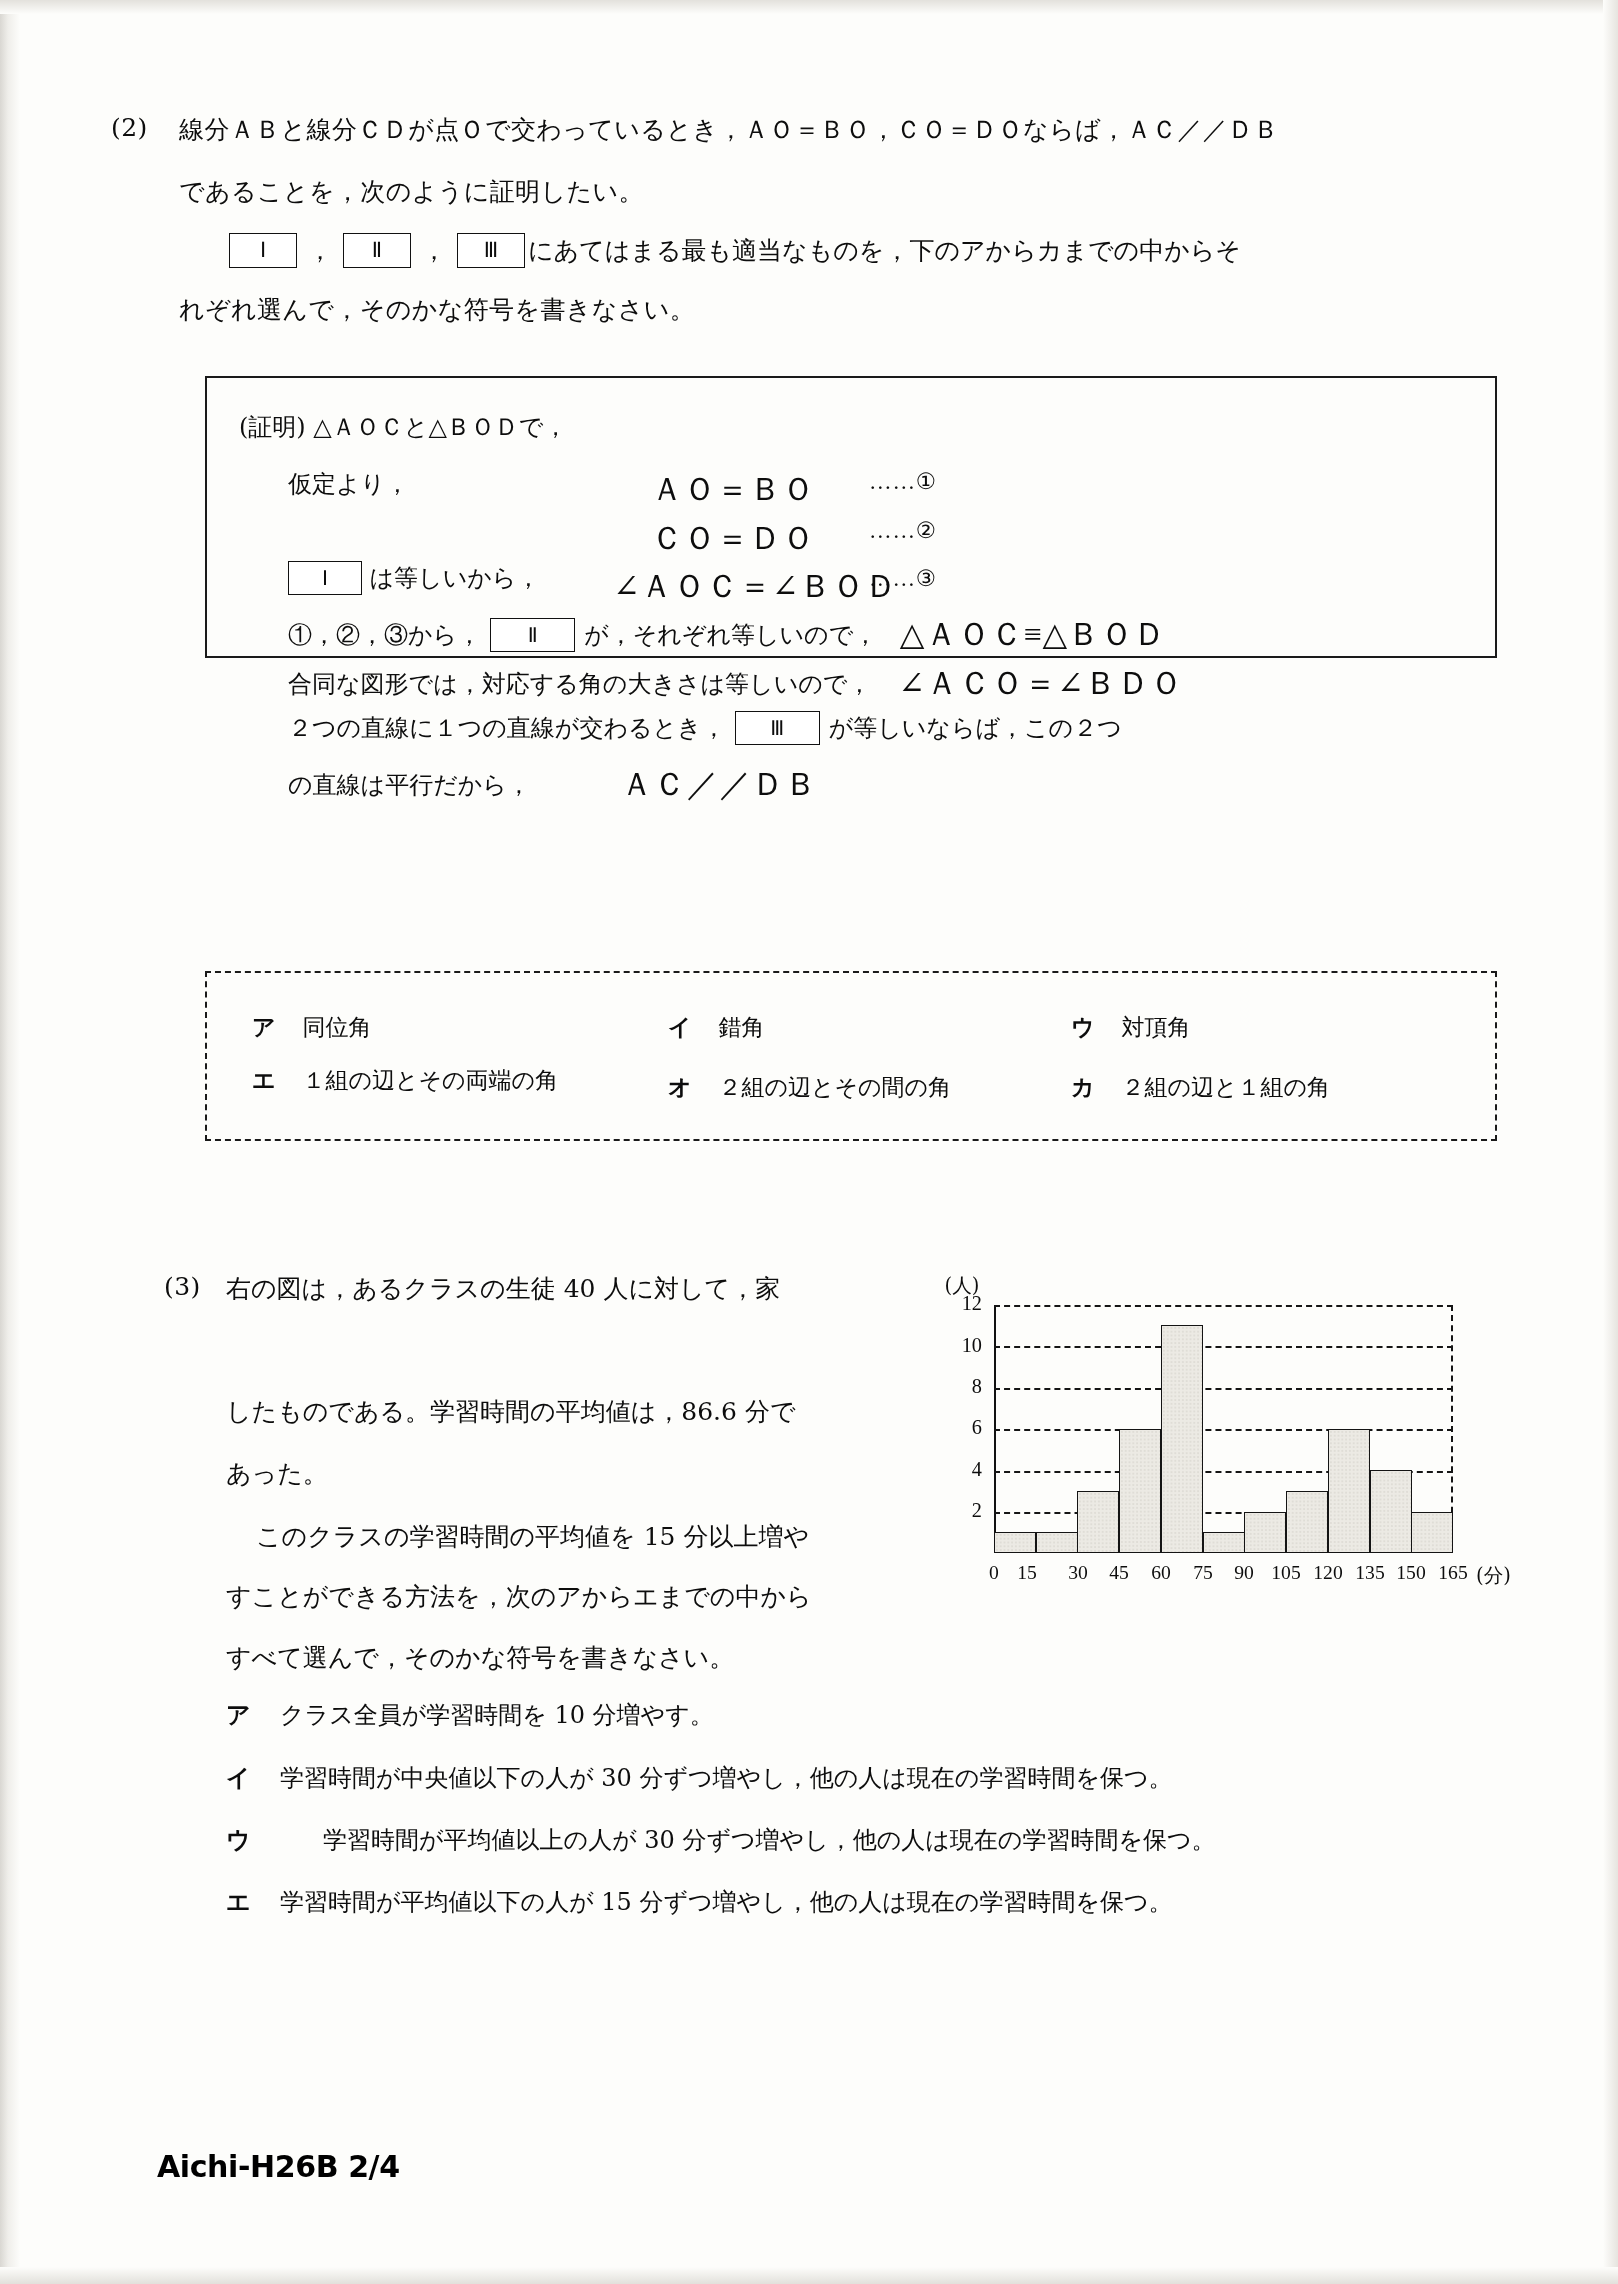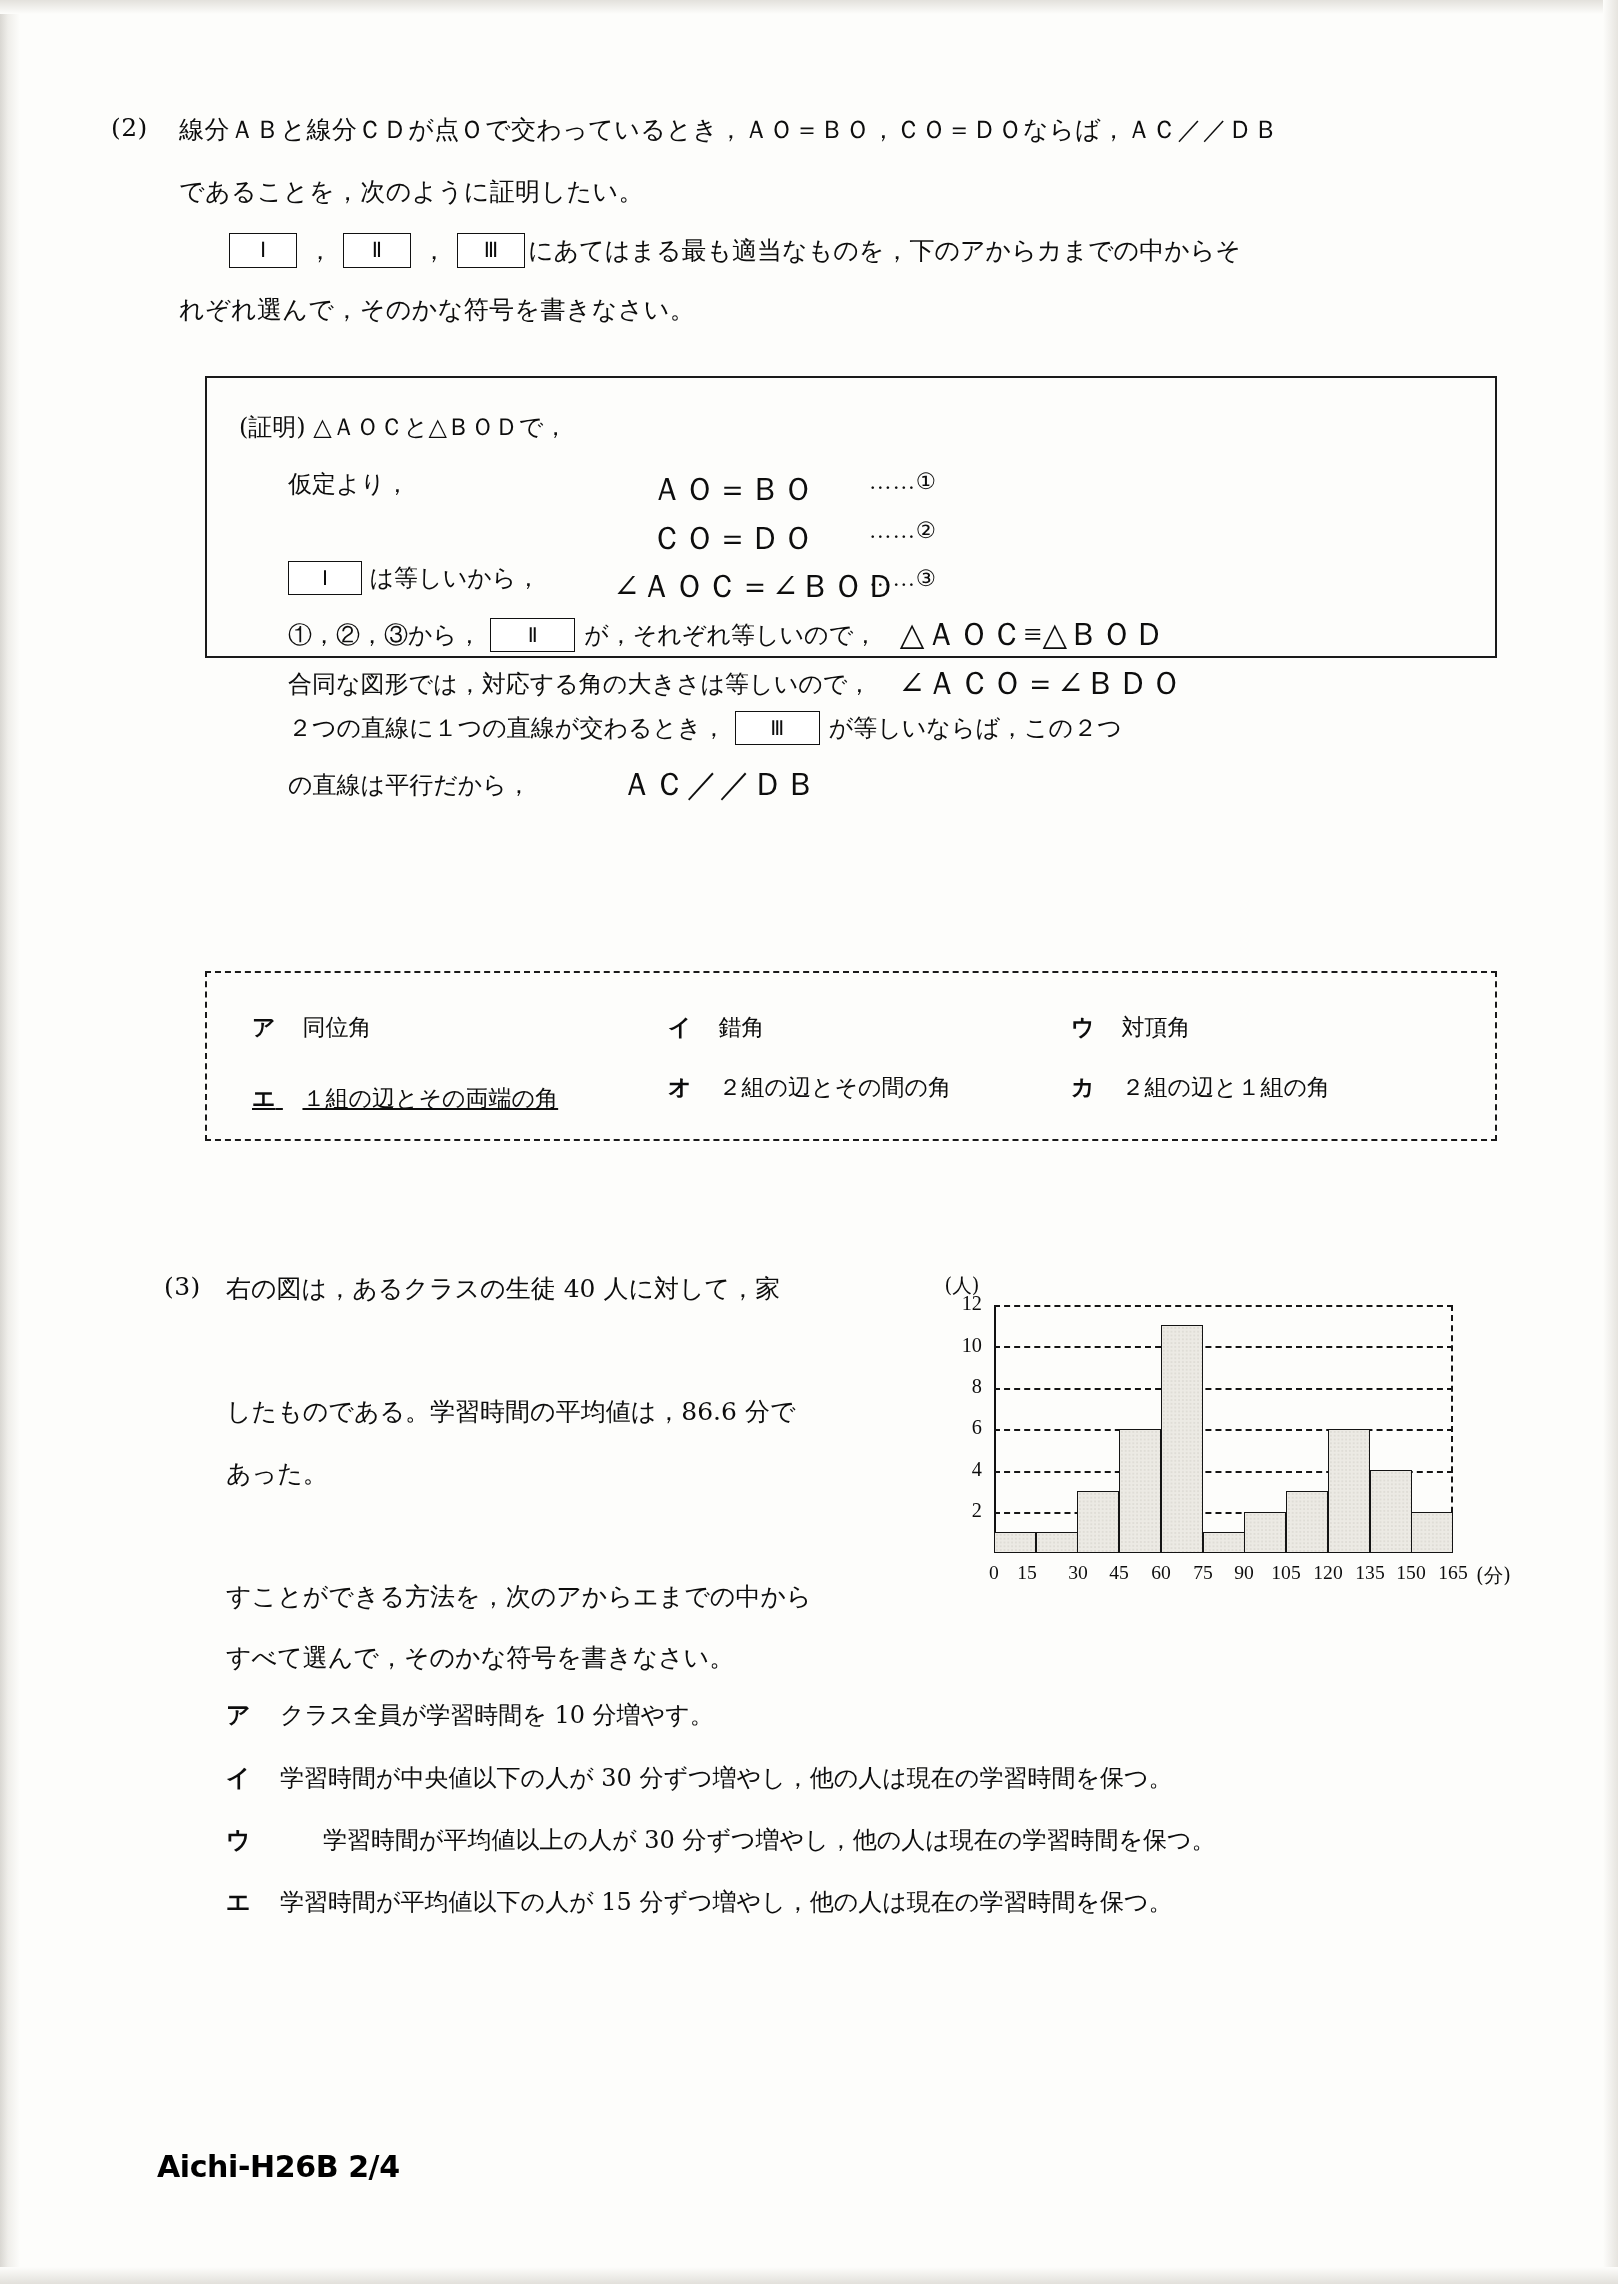--- a/index.html
+++ b/index.html
@@ -202,39 +202,40 @@
     </div>
     <div class="ch jp" style="left:461px;top:39px;">
       <span class="chk">イ</span>
       <span style="margin-left:19.6px;">錯角</span>
     </div>
     <div class="ch jp" style="left:864px;top:39px;">
       <span class="chk">ウ</span>
       <span style="margin-left:19.6px;">対頂角</span>
     </div>
 
-    <div class="ch jp" style="left:45px;top:110px;text-decoration:underline;">
+    <div class="ch jp" style="left:45px;top:92px;">
       <span class="chk">エ</span>
       <span style="margin-left:19.6px;">１組の辺とその両端の角</span>
     </div>
     <div class="ch jp" style="left:461px;top:99px;">
       <span class="chk">オ</span>
       <span style="margin-left:19.6px;">２組の辺とその間の角</span>
     </div>
     <div class="ch jp" style="left:864px;top:99px;">
       <span class="chk">カ</span>
       <span style="margin-left:19.6px;">２組の辺と１組の角</span>
     </div>
   </div>
 
   <div class="line jp" id="q3-num">(3)</div>
 
   <div class="q3line jp" style="top:1272px;">右の図は，あるクラスの生徒 40 人に対して，家</div>
   <div class="q3line jp" style="top:1395px;">したものである。学習時間の平均値は，86.6 分で</div>
   <div class="q3line jp" style="top:1457px;">あった。</div>
+  <div class="q3line jp" style="top:1520px;left:256px;">このクラスの学習時間の平均値を 15 分以上増や</div>
   <div class="q3line jp" style="top:1580px;">すことができる方法を，次のアからエまでの中から</div>
   <div class="q3line jp" style="top:1641px;">すべて選んで，そのかな符号を書きなさい。</div>
 
   <div class="q3opt-k" style="left:226px;top:1699px;">ア</div>
   <div class="q3opt-t jp" style="left:280px;top:1699px;">クラス全員が学習時間を 10 分増やす。</div>
 
   <div class="q3opt-k" style="left:226px;top:1762px;">イ</div>
   <div class="q3opt-t jp" style="left:280px;top:1762px;">学習時間が中央値以下の人が 30 分ずつ増やし，他の人は現在の学習時間を保つ。</div>
 
   <div class="q3opt-k" style="left:226px;top:1824px;">ウ</div>

